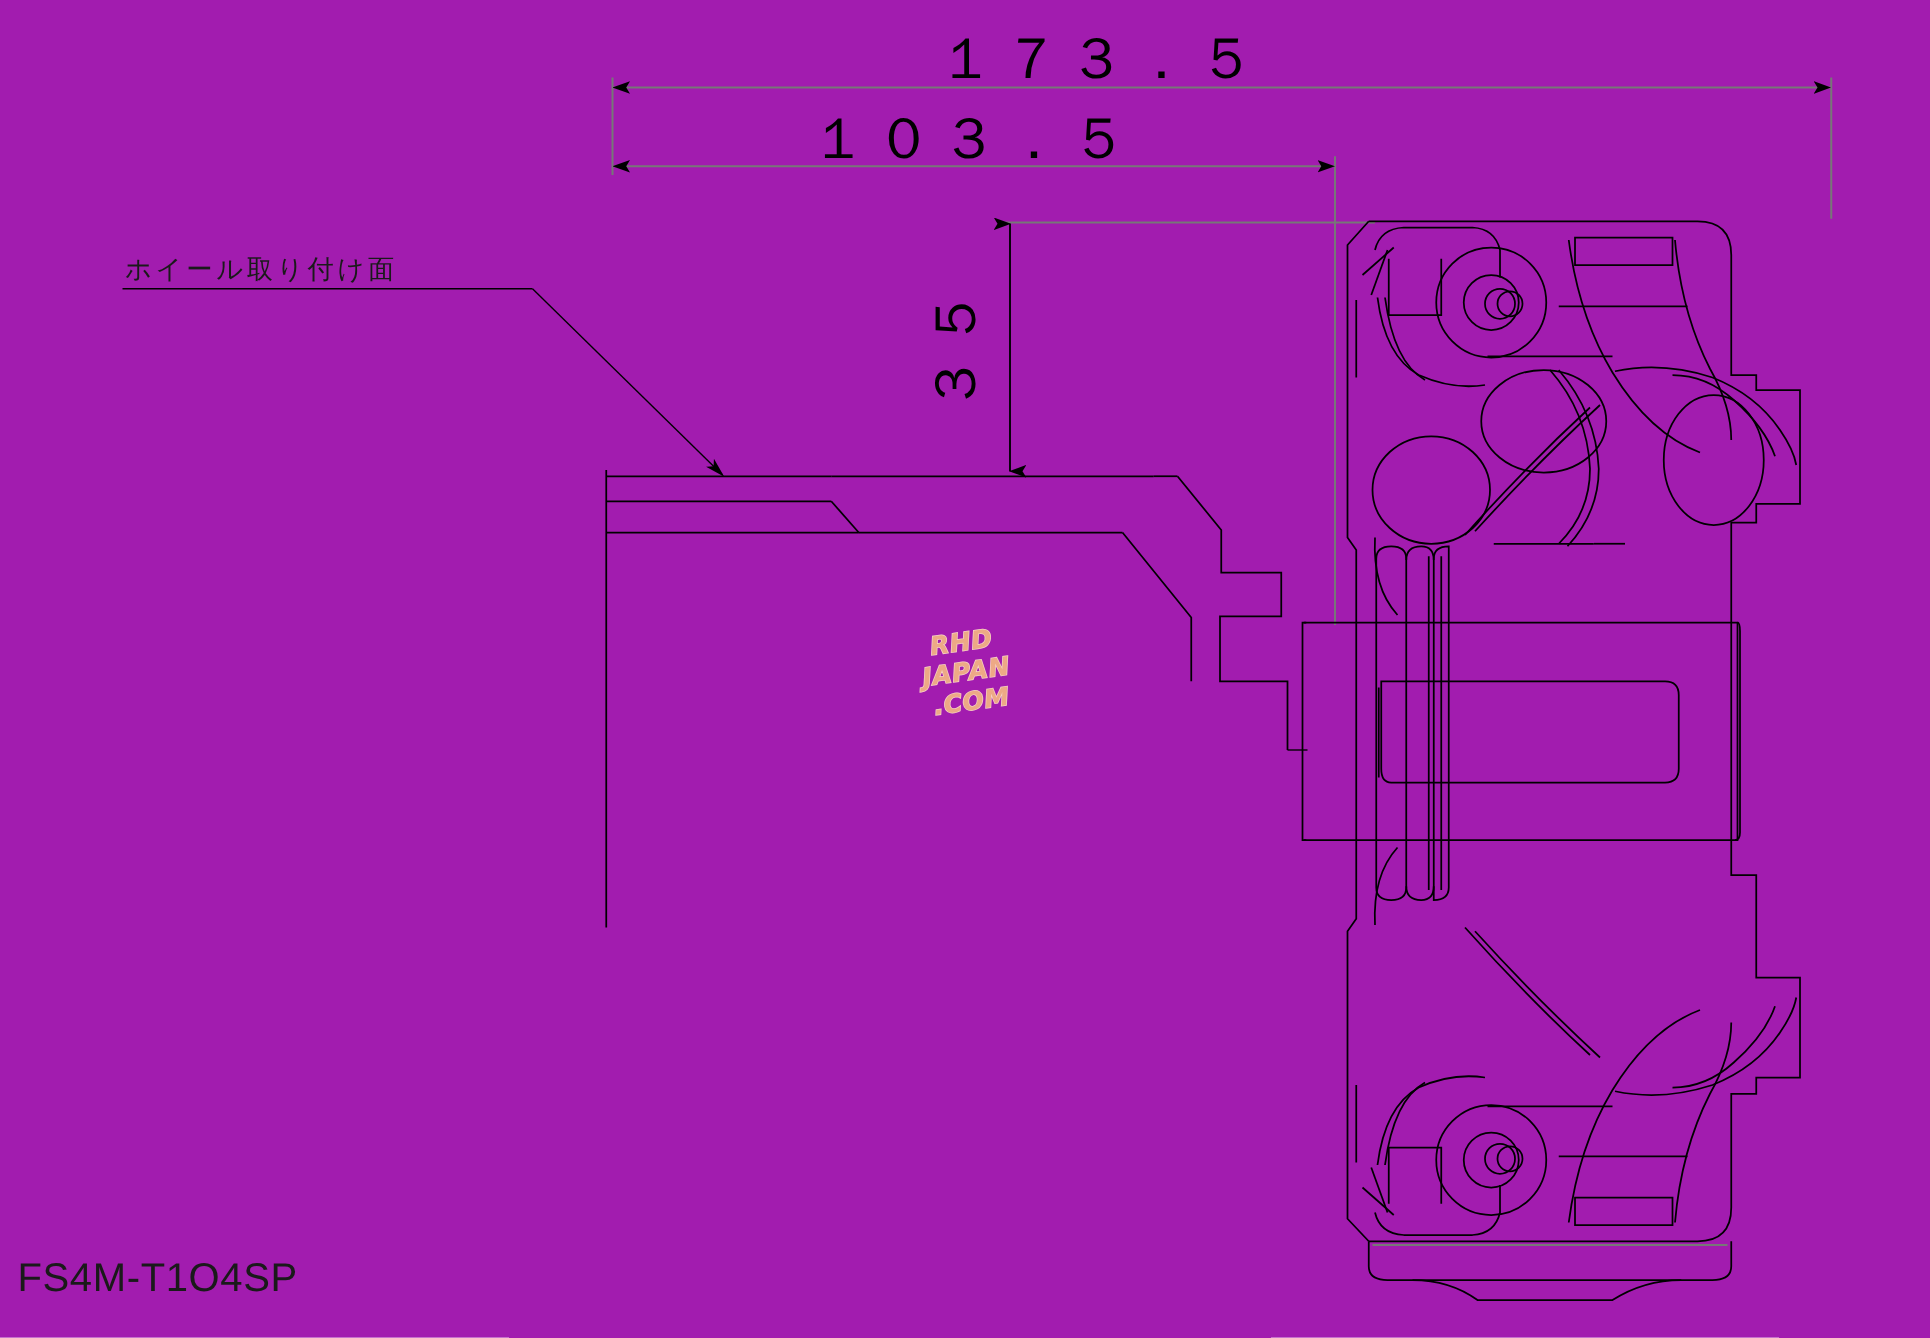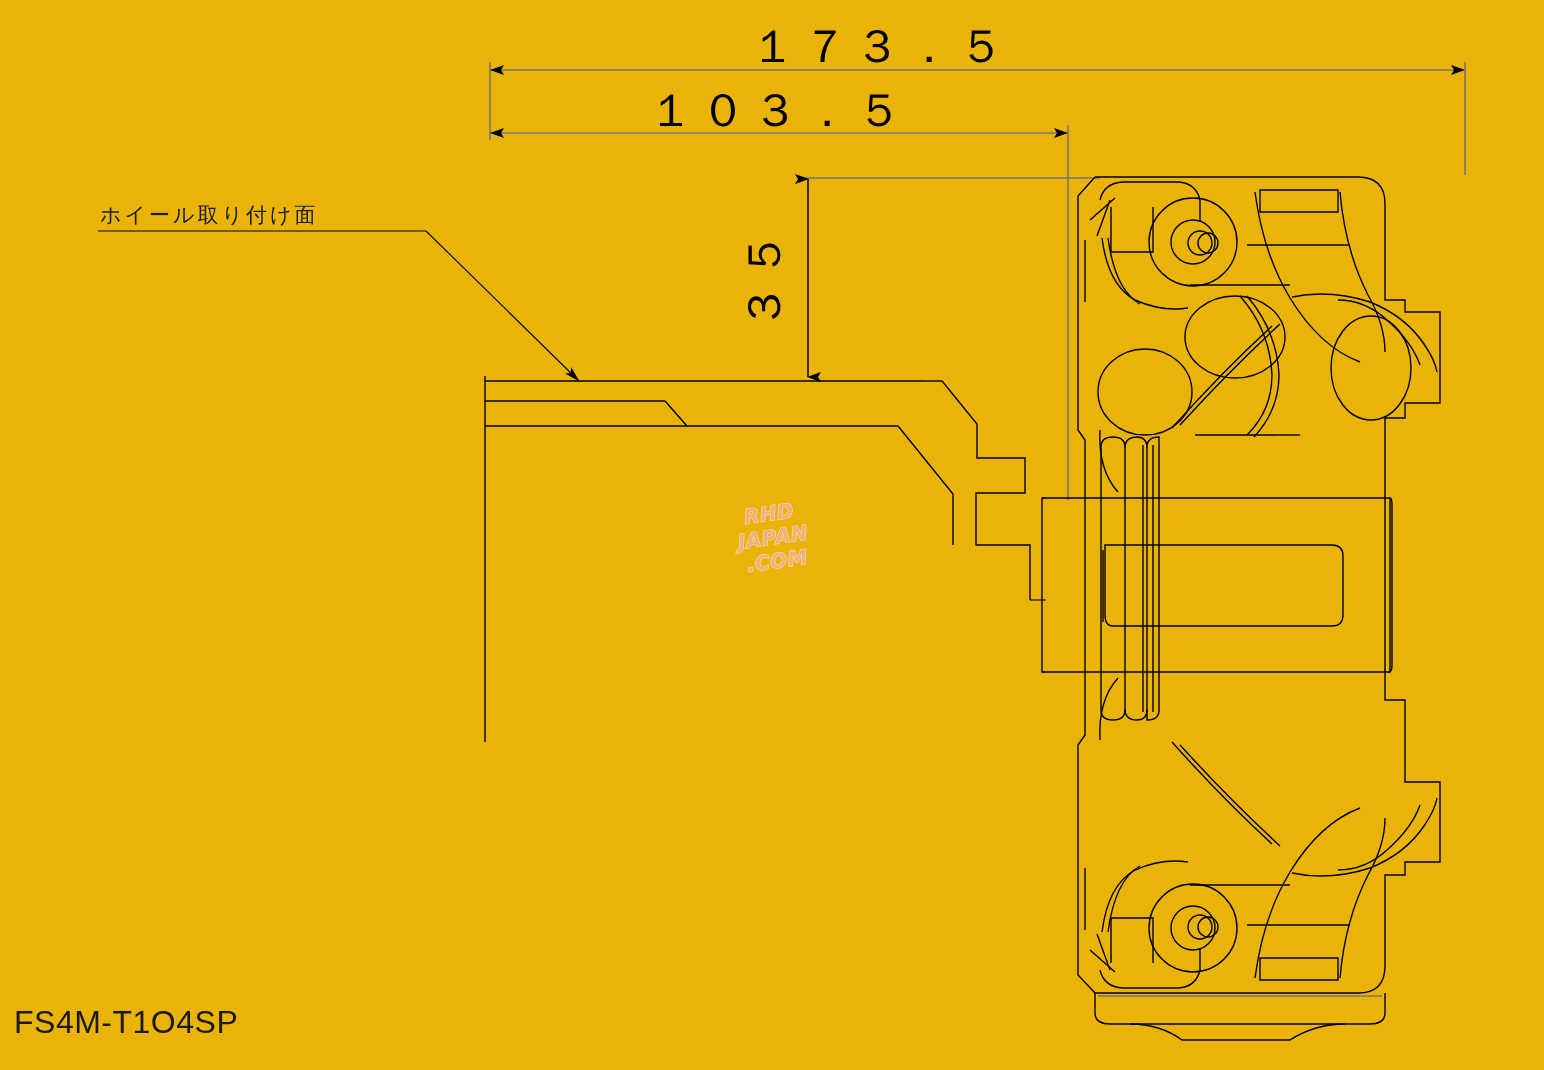--- a/index.html
+++ b/index.html
@@ -12,21 +12,21 @@
     width: 1544px;
     height: 1070px;
     font-family: "Liberation Sans", sans-serif;
     overflow: hidden;
     position: relative;
   }
   #drawing-root {
     position: relative;
     width: 1544px;
     height: 1070px;
-    background: #eab308;
+    background: #a21caf;
   }
   svg.canvas {
     position: absolute;
     top: 0;
     left: 0;
     width: 1544px;
     height: 1070px;
     display: block;
   }
   .dim-text {

